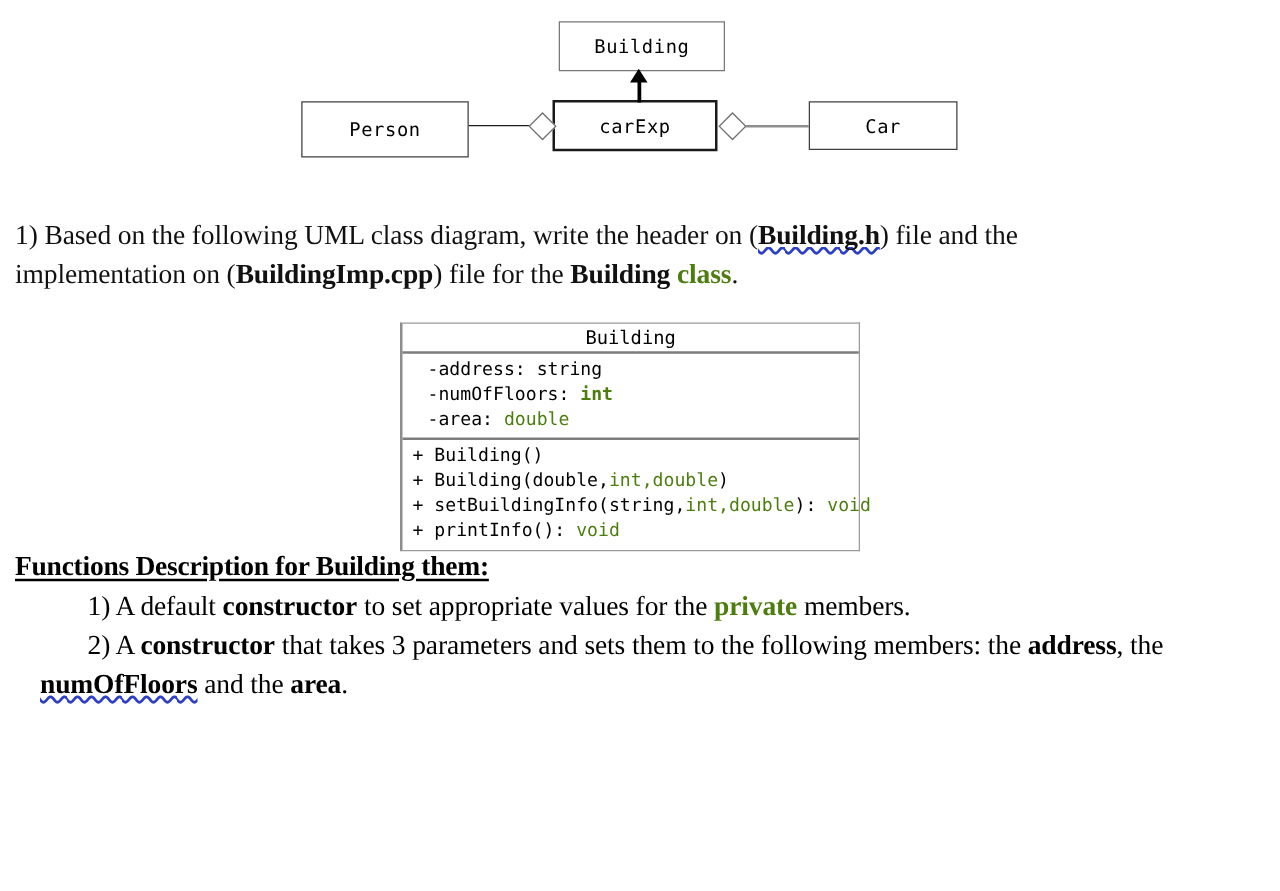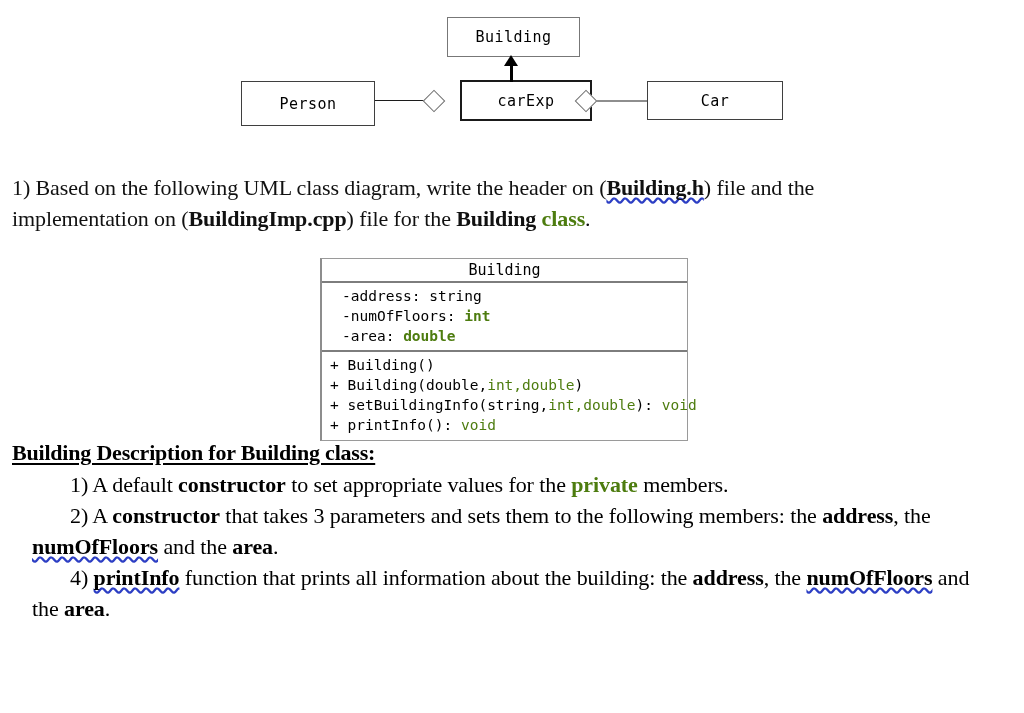--- a/index.html
+++ b/index.html
@@ -41,25 +41,25 @@
   }
   #box-building-top {
     left: 447px; top: 17px; width: 133px; height: 40px;
     border-color: #777777;
   }
   #box-person {
     left: 241px; top: 81px; width: 134px; height: 45px;
     border-color: #3f3f3f;
   }
   #box-carexp {
-    left: 460px; top: 80px; width: 132px; height: 41px;
+    left: 442px; top: 80px; width: 132px; height: 41px;
     border: 2px solid #1a1a1a;
   }
   #box-car {
-    left: 647px; top: 81px; width: 136px; height: 39px;
+    left: 647px; top: 81px; width: 119px; height: 39px;
     border-color: #3f3f3f;
   }
 
   .conn-line {
     position: absolute;
     background: #1a1a1a;
   }
   #line-person-carexp {
     left: 375px; top: 100px; width: 58px; height: 1px;
     background: #1c1c1c;
@@ -215,37 +215,36 @@
 
   <div id="class-name-row">
     <span>Building</span>
   </div>
 
   <div id="class-attributes">
     <div class="member-line"><span>-</span><span>address</span><span>: </span><span>string</span></div>
 
     <div class="member-line"><span>-</span><span>numOfFloors</span><span>: </span><span class="red" style="font-weight:bold">int</span></div>
 
-    <div class="member-line"><span>-</span><span>area</span><span>: </span><span class="red" style="font-weight:bold">double</span></div>
+    <div class="member-line"><span>-</span><span>area</span><span>: </span><span class="red" style="font-weight:normal">double</span></div>
   </div>
 
   <div id="class-methods">
     <div class="member-line"><span>+ </span><span>Building()</span></div>
 
     <div class="member-line"><span>+ </span><span>Building(double,</span><span class="red" style="font-weight:normal">int,double</span><span>)</span></div>
 
     <div class="member-line"><span>+ </span><span>setBuildingInfo(string,</span><span class="red" style="font-weight:normal">int,double</span><span>): </span><span class="red" style="font-weight:normal">void</span></div>
 
     <div class="member-line"><span>+ </span><span>printInfo(): </span><span class="red" style="font-weight:normal">void</span></div>
   </div>
 </div>
 
-<div id="functions-heading">Building Description for Building class:</div>
+<div id="functions-heading">Functions Description for Building them:</div>
 
 <div id="functions-list">
 
   <p class="func-item"><span>1)</span><span> A default </span><b>constructor</b><span> to set appropriate values for the </span><span class="red">private</span><span> members.</span></p>
 
   <p class="func-item"><span>2)</span><span>  A </span><b>constructor</b><span> that takes 3 parameters and sets them to the following members: the </span><b>address</b><span>, the </span><b class="sp">numOfFloors</b><span> and the </span><b>area</b><span>.</span></p>
 
 
-  <p class="func-item"><span>4)</span><span>   </span><b class="sp">printInfo</b><span> function that prints all information about the building: the </span><b>address</b><span>, the </span><b class="sp">numOfFloors</b><span> and the </span><b>area</b><span>.</span></p>
 </div>
 
 </body></html>

